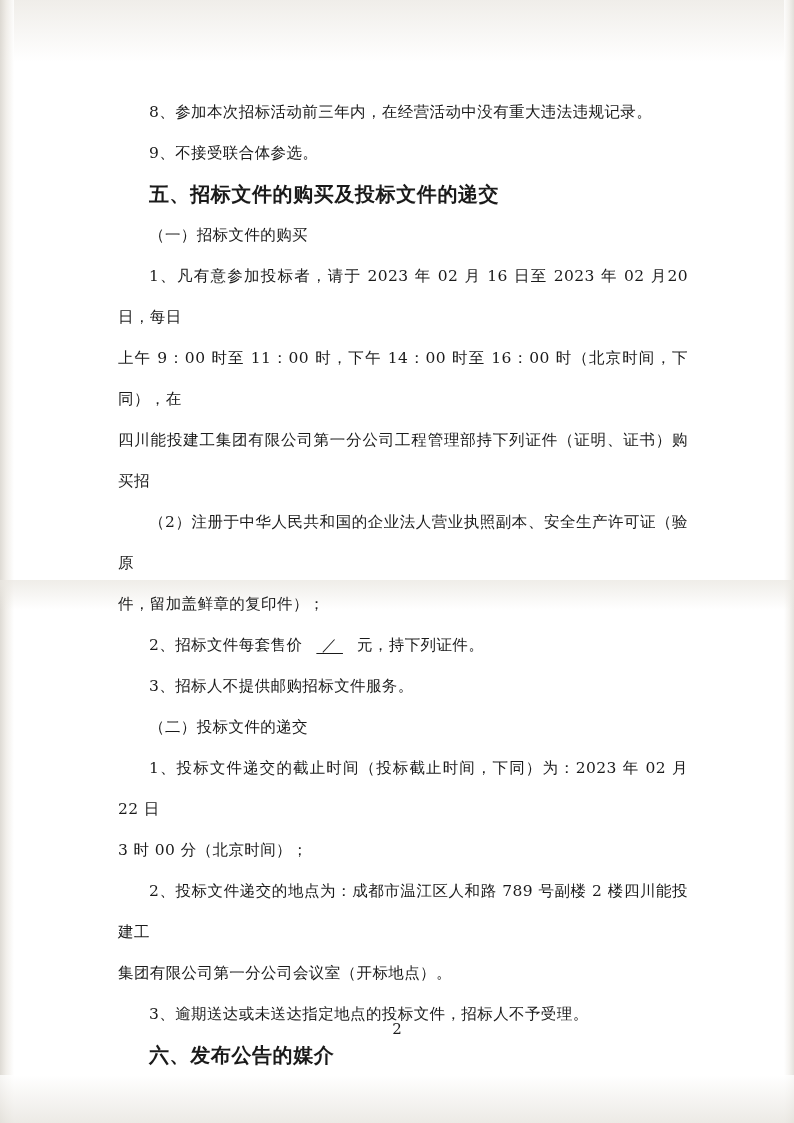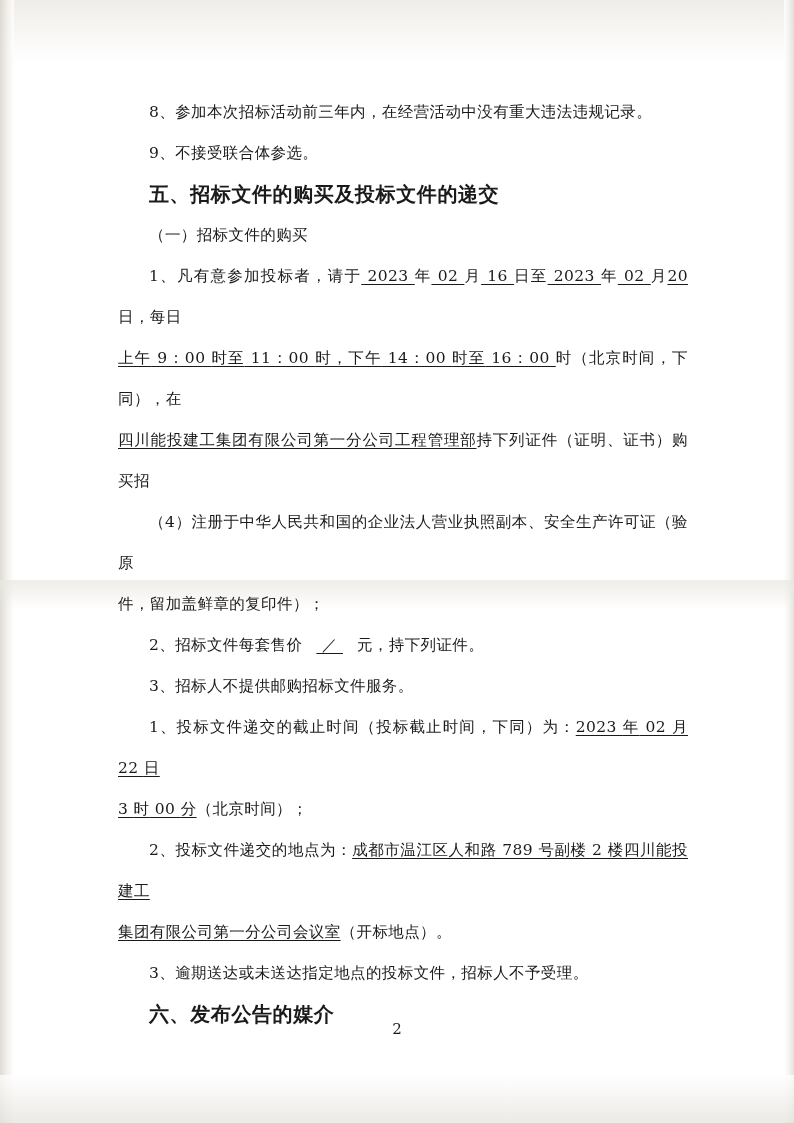--- a/index.html
+++ b/index.html
@@ -74,21 +74,20 @@
     text-justify: inter-ideograph;
   }
   .indent { text-indent: 31px; }
   .heading {
     font-weight: bold;
     text-indent: 31px;
     font-size: 20px;
     letter-spacing: .6px;
   }
   .u {
-    text-decoration: underline;
     text-underline-offset: 3px;
   }
   .blank-u {
     text-decoration: underline;
     text-underline-offset: 3px;
     padding: 0 14px;
   }
   .pagenum {
     position: absolute;
     left: 0;
@@ -121,28 +120,29 @@
     <p class="indent line-block">（一）招标文件的购买</p>
 
     <p class="indent line-block"><span>1、凡有意参加投标者，请于</span><span class="u"> 2023 </span><span>年</span><span class="u"> 02 </span><span>月</span><span class="u"> 16 </span><span>日至</span><span class="u"> 2023 </span><span>年</span><span class="u"> 02 </span><span>月</span><span class="u">20</span><span>日，每日</span></p>
 
     <p class="line-block"><span class="u">上午</span><span class="u"> 9：00 </span><span class="u">时至</span><span class="u"> 11：00 </span><span class="u">时，下午</span><span class="u"> 14：00 </span><span class="u">时至</span><span class="u"> 16：00 </span><span>时（北京时间，下同），在</span></p>
 
     <p class="line-block"><span class="u">四川能投建工集团有限公司第一分公司工程管理部</span><span>持下列证件（证明、证书）购买招</span></p>
 
 
 
-    <p class="indent line-block">（4）注册于中华人民共和国的企业法人营业执照副本、安全生产许可证（验原</p>
+    <p class="indent line-block">（2）注册于中华人民共和国的企业法人营业执照副本、安全生产许可证（验原</p>
 
     <p class="line-block">件，留加盖鲜章的复印件）；</p>
 
     <p class="indent line-block"><span>2、招标文件每套售价</span><span class="blank-u">  ／  </span><span>元，持下列证件。</span></p>
 
     <p class="indent line-block">3、招标人不提供邮购招标文件服务。</p>
 
+    <p class="indent line-block">（二）投标文件的递交</p>
 
     <p class="indent line-block"><span>1、投标文件递交的截止时间（投标截止时间，下同）为：</span><span class="u">2023 </span><span class="u">年</span><span class="u"> 02 </span><span class="u">月</span><span class="u"> 22 </span><span class="u">日</span></p>
 
     <p class="line-block"><span class="u">3 </span><span class="u">时</span><span class="u"> 00 </span><span class="u">分</span><span>（北京时间）；</span></p>
 
     <p class="indent line-block"><span>2、投标文件递交的地点为：</span><span class="u">成都市温江区人和路 789 号副楼 2 楼四川能投建工</span></p>
 
     <p class="line-block"><span class="u">集团有限公司第一分公司会议室</span><span>（开标地点）。</span></p>
 
     <p class="indent line-block">3、逾期送达或未送达指定地点的投标文件，招标人不予受理。</p>

